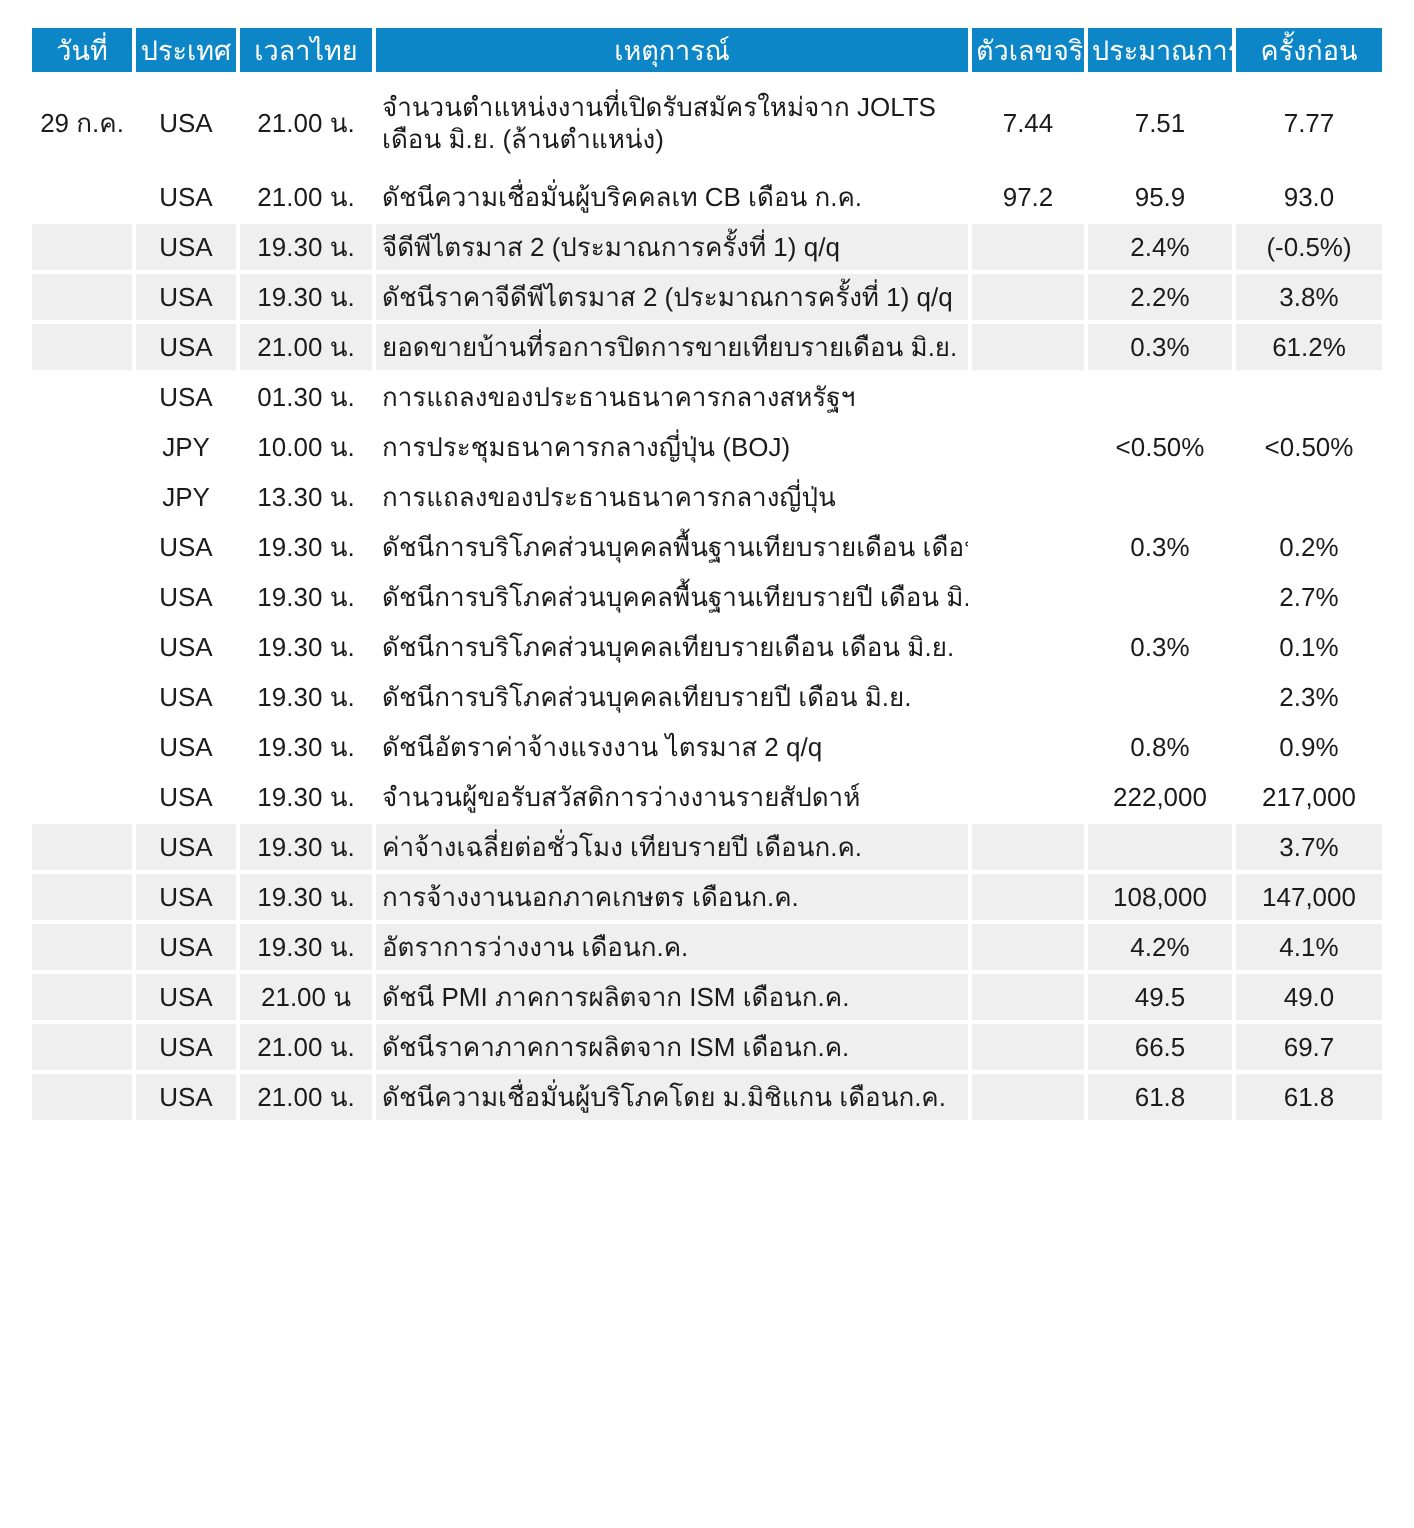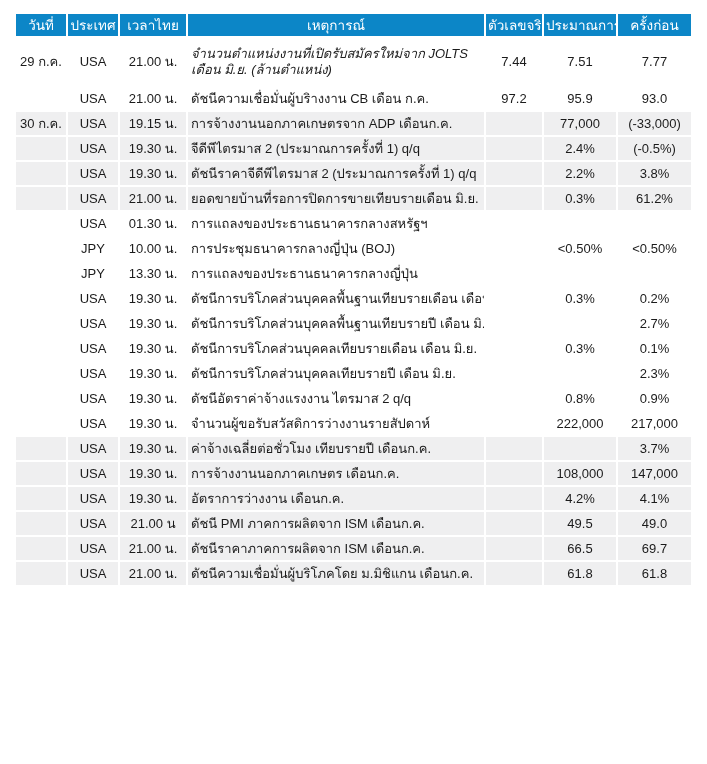--- a/index.html
+++ b/index.html
@@ -48,21 +48,21 @@
     font-size:13px;
     padding:0 3px;
     vertical-align:middle;
     overflow:hidden;
     white-space:nowrap;
   }
   tr.shaded td{background:var(--row-shaded);}
   td.c-event{text-align:left;padding:0 8px;font-size:12.5px;}
   td.c-date,td.c-country,td.c-time,td.c-num{text-align:center;}
   tr.wrap td{height:47px;}
-  tr.wrap td.c-event{white-space:normal;line-height:1.2;font-style:italic;}
+  tr.wrap td.c-event{white-space:normal;line-height:1.2;}
   .source-note{
     width:679px;
     text-align:right;
     font-size:15px;
     color:#1b1b1b;
     margin-top:25px;
   }
 </style>
 </head>
 <body>
@@ -98,35 +98,26 @@
           <td class="c-time">21.00 น.</td>
           <td class="c-event">จำนวนตำแหน่งงานที่เปิดรับสมัครใหม่จาก JOLTS เดือน มิ.ย. (ล้านตำแหน่ง)</td>
           <td class="c-num">7.44</td>
           <td class="c-num">7.51</td>
           <td class="c-num">7.77</td>
         </tr>
         <tr class="">
           <td class="c-date"></td>
           <td class="c-country">USA</td>
           <td class="c-time">21.00 น.</td>
-          <td class="c-event">ดัชนีความเชื่อมั่นผู้บริางงาน CB เดือน ก.ค.</td>
+          <td class="c-event">ดัชนีความเชื่อมั่นผู้บริคคลเท CB เดือน ก.ค.</td>
           <td class="c-num">97.2</td>
           <td class="c-num">95.9</td>
           <td class="c-num">93.0</td>
         </tr>
         <tr class="shaded">
-          <td class="c-date">30 ก.ค.</td>
-          <td class="c-country">USA</td>
-          <td class="c-time">19.15 น.</td>
-          <td class="c-event">การจ้างงานนอกภาคเกษตรจาก ADP เดือนก.ค.</td>
-          <td class="c-num"></td>
-          <td class="c-num">77,000</td>
-          <td class="c-num">(-33,000)</td>
-        </tr>
-        <tr class="shaded">
           <td class="c-date"></td>
           <td class="c-country">USA</td>
           <td class="c-time">19.30 น.</td>
           <td class="c-event">จีดีพีไตรมาส 2 (ประมาณการครั้งที่ 1) q/q</td>
           <td class="c-num"></td>
           <td class="c-num">2.4%</td>
           <td class="c-num">(-0.5%)</td>
         </tr>
         <tr class="shaded">
           <td class="c-date"></td>

